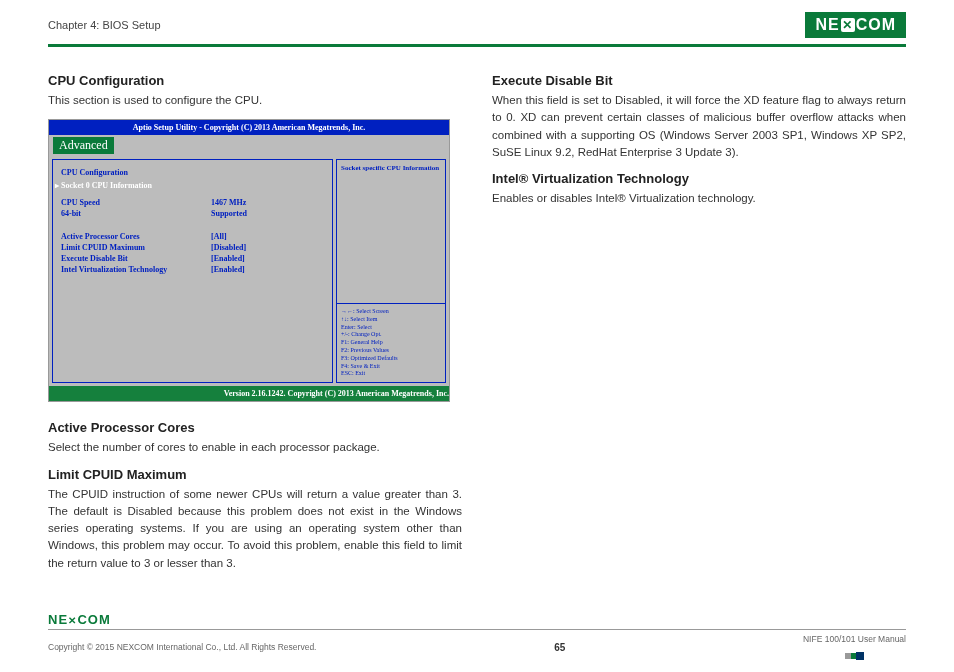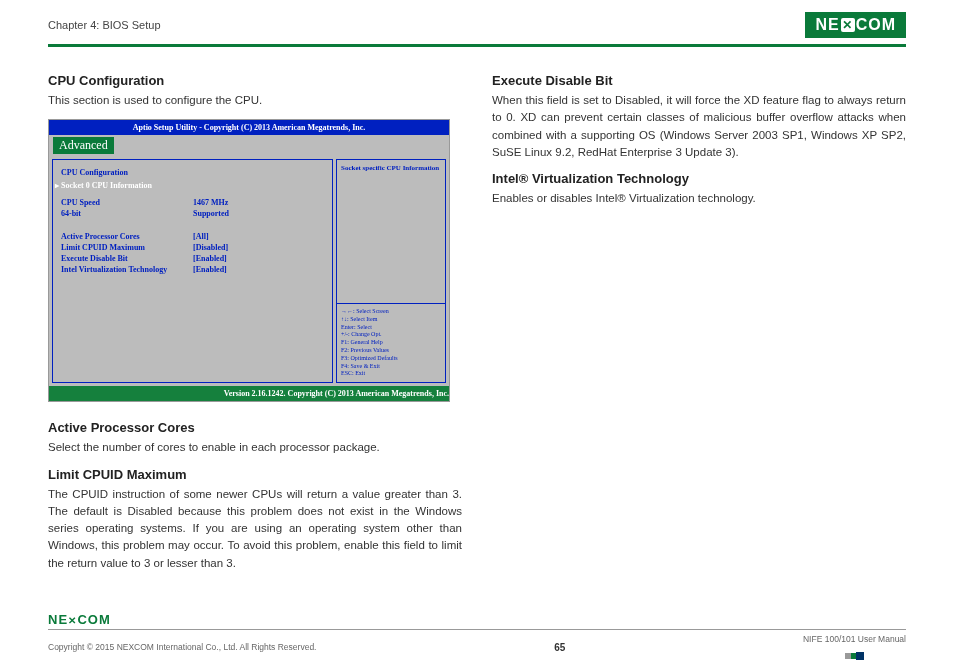--- a/index.html
+++ b/index.html
@@ -91,21 +91,21 @@
     flex: 1;
     border: 1px solid #0020c0;
     margin: 3px;
     padding: 8px;
     background: #bcbcbc;
     color: #0020c0;
     font-weight: bold;
     font-size: 8px;
   }
   .bios-row { display: flex; margin: 2px 0; }
-  .bios-label { width: 132px; }
+  .bios-label { width: 150px; }
   .bios-val { }
   .bios-white { color: #fff; }
   .bios-side {
     width: 110px;
     margin: 3px 3px 3px 0;
     display: flex;
     flex-direction: column;
   }
   .bios-help {
     border: 1px solid #0020c0;

